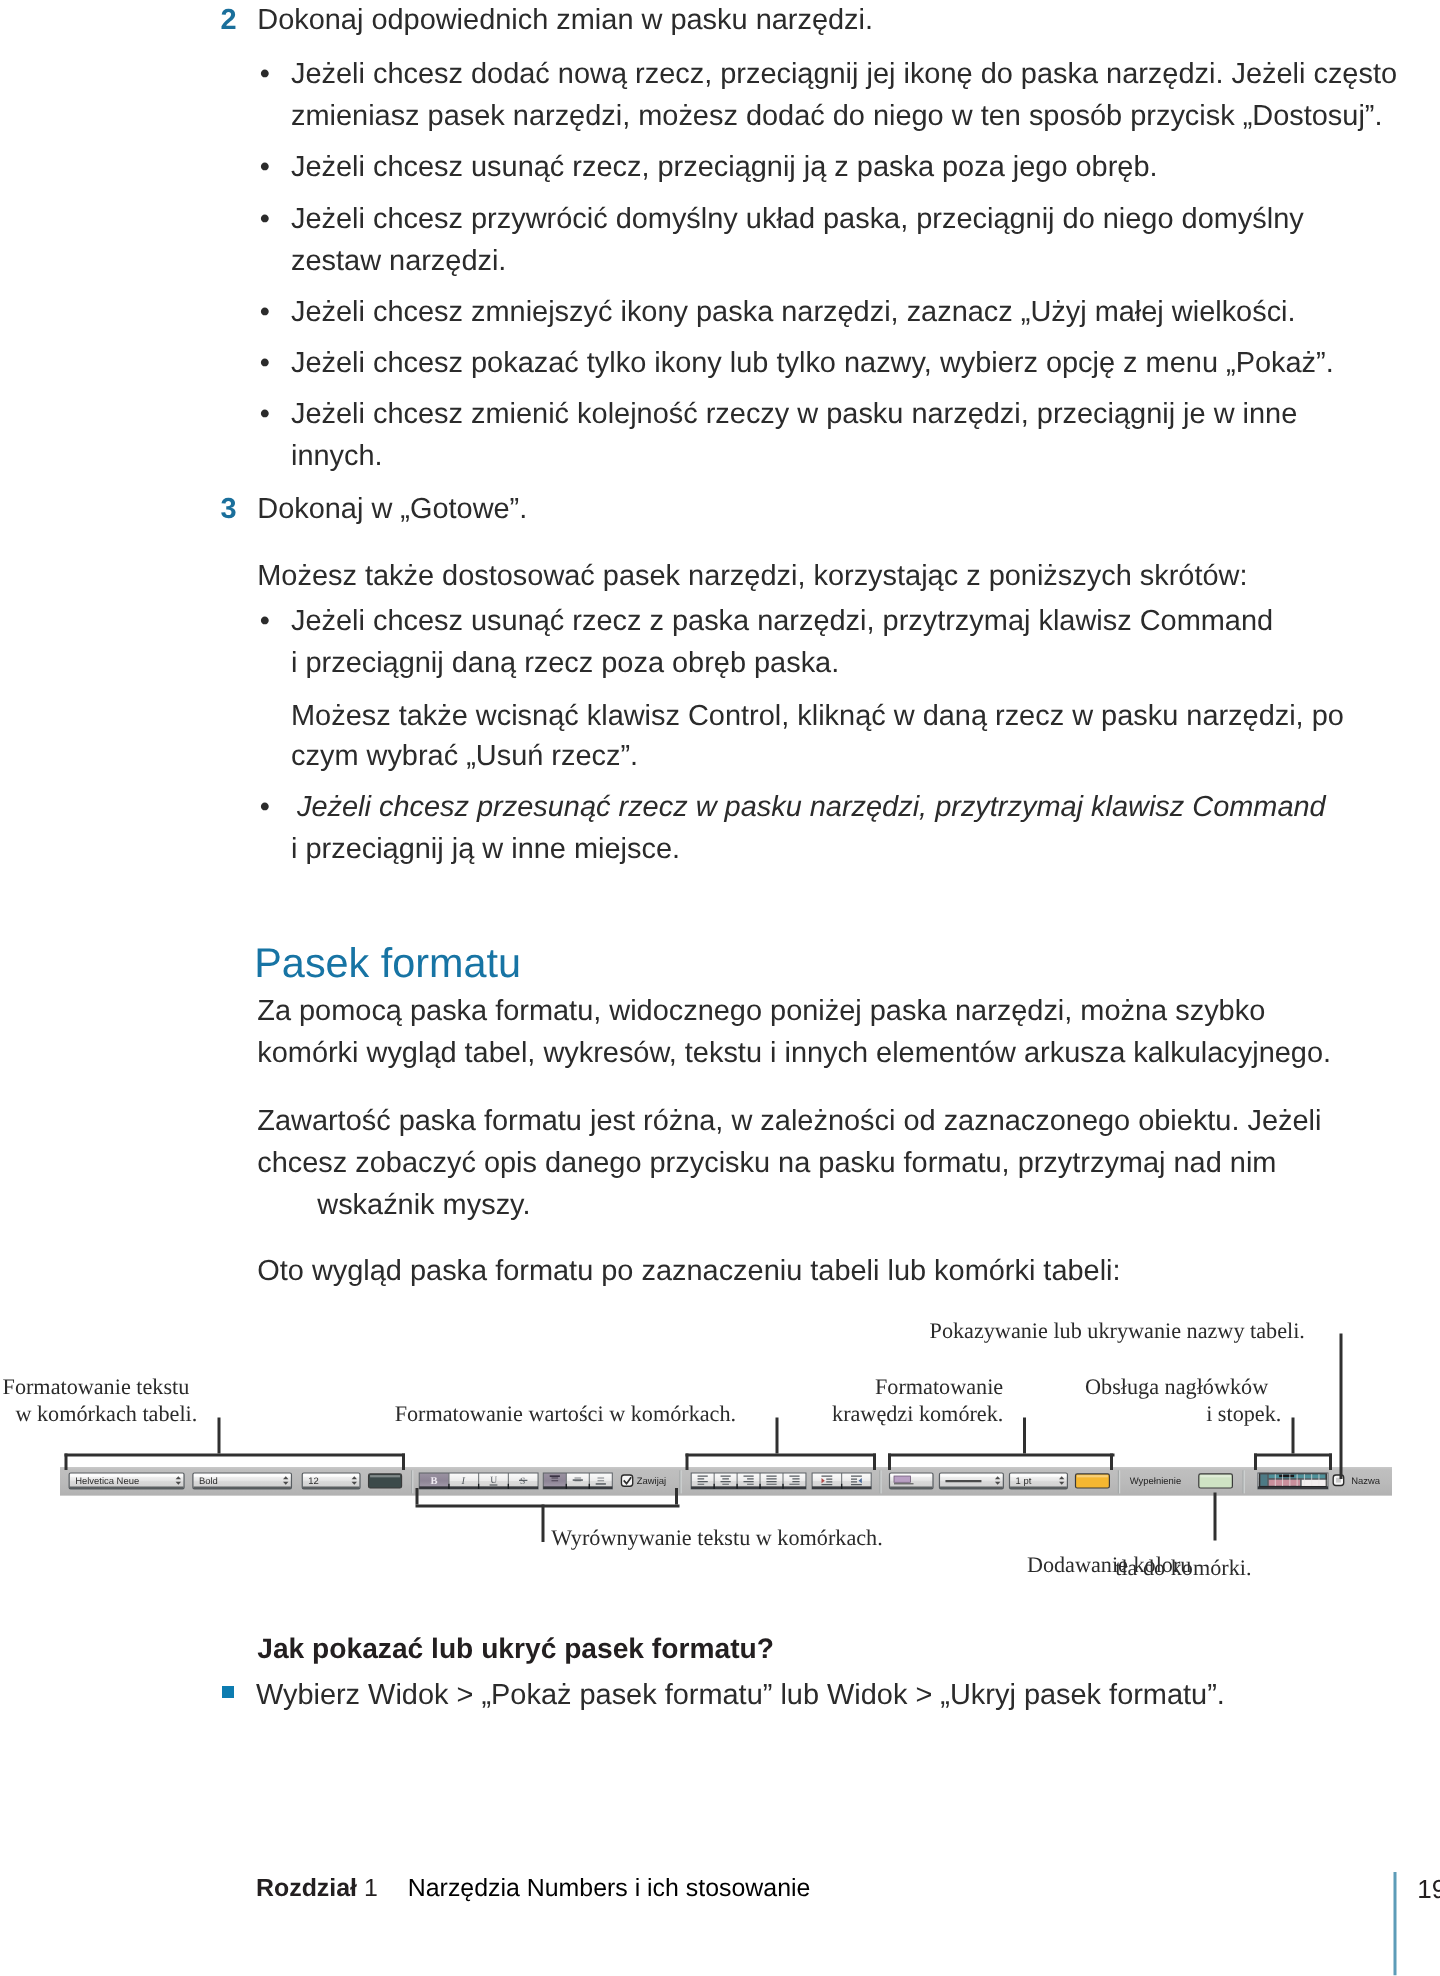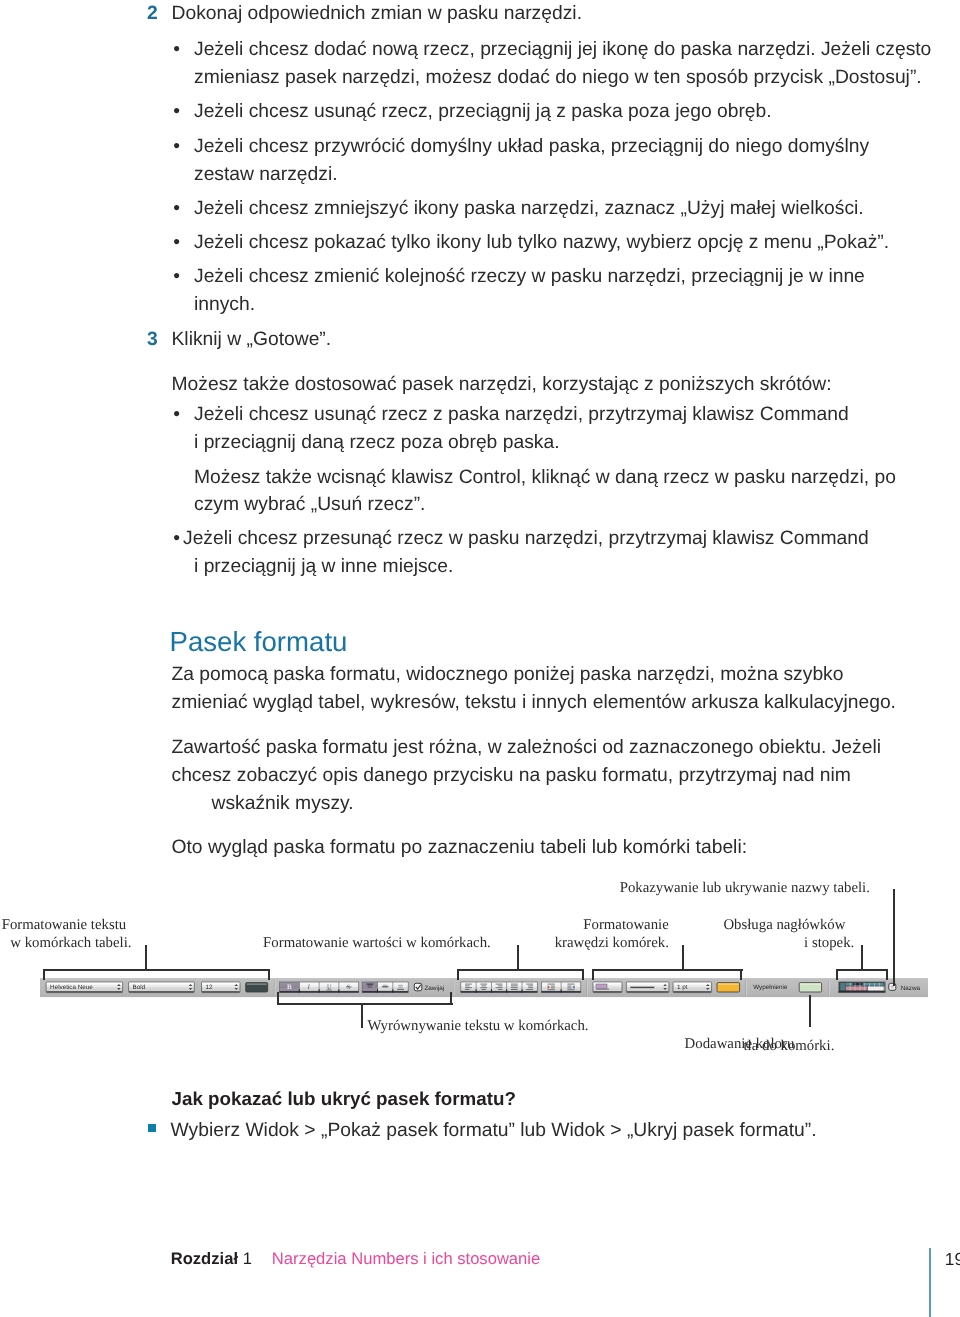--- a/index.html
+++ b/index.html
@@ -14,21 +14,21 @@
   .bullet{position:absolute;color:#2b2b2b;font-size:19.3px;line-height:28px;}
   .h2{position:absolute;color:#1774a4;font-size:27.6px;line-height:32px;white-space:nowrap;}
   .h3{position:absolute;color:#231f20;font-size:18.8px;line-height:28px;font-weight:700;white-space:nowrap;}
   .sqbul{position:absolute;background:#0d7cb0;}
   .cal{position:absolute;font-size:14.8px;line-height:20px;color:#2b2b2b;white-space:nowrap;font-family:Liberation Serif, serif;}
 
   
   .ft{position:absolute;font-size:16.6px;line-height:22px;white-space:nowrap;}
   .ft b{font-weight:700;color:#231f20;}
   .ft .pl{color:#231f20;font-weight:400;}
-  .ft .lk{color:#ec4899;}
+  .ft .lk{color:#000000;}
   .ftline{position:absolute;background:#5d9cb8;width:2px;}
   .pgn{position:absolute;font-size:17.4px;line-height:22px;color:#231f20;}
 
   
   .vl{position:absolute;background:#303030;width:2px;}
   .hl{position:absolute;background:#303030;height:2px;}
 
   
   #toolbar{position:absolute;}
 </style>
@@ -55,38 +55,38 @@
   <div class="tx" style="left:194px;top:194.94px;">Jeżeli chcesz zmniejszyć ikony paska narzędzi, zaznacz „Użyj małej wielkości.</div>
 
   <div class="bullet" style="left:173.2px;top:228.94px;">•</div>
   <div class="tx" style="left:194px;top:228.94px;">Jeżeli chcesz pokazać tylko ikony lub tylko nazwy, wybierz opcję z menu „Pokaż”.</div>
 
   <div class="bullet" style="left:173.2px;top:263.34px;">•</div>
   <div class="tx" style="left:194px;top:263.34px;">Jeżeli chcesz zmienić kolejność rzeczy w pasku narzędzi, przeciągnij je w inne</div>
   <div class="tx" style="left:194px;top:290.79px;">innych.</div>
 
   <div class="stepnum" style="left:147px;top:326.04px;">3</div>
-  <div class="tx" style="left:171.5px;top:326.04px;">Kliknij w „Gotowe”.</div>
+  <div class="tx" style="left:171.5px;top:326.04px;">Dokonaj w „Gotowe”.</div>
 
   <div class="tx" style="left:171.5px;top:370.79px;">Możesz także dostosować pasek narzędzi, korzystając z poniższych skrótów:</div>
 
   <div class="bullet" style="left:173.2px;top:401.04px;">•</div>
   <div class="tx" style="left:194px;top:401.04px;">Jeżeli chcesz usunąć rzecz z paska narzędzi, przytrzymaj klawisz Command</div>
   <div class="tx" style="left:194px;top:428.54px;">i przeciągnij daną rzecz poza obręb paska.</div>
 
   <div class="tx" style="left:194px;top:463.54px;">Możesz także wcisnąć klawisz Control, kliknąć w daną rzecz w pasku narzędzi, po</div>
   <div class="tx" style="left:194px;top:491.04px;">czym wybrać „Usuń rzecz”.</div>
 
   <div class="bullet" style="left:173.2px;top:525.29px;">•</div>
-  <div class="tx" style="left:183px;top:525.29px;">Jeżeli chcesz przesunąć rzecz w pasku narzędzi, przytrzymaj klawisz Command</div>
+  <div class="tx" style="left:198px;top:525.29px;font-style:italic;">Jeżeli chcesz przesunąć rzecz w pasku narzędzi, przytrzymaj klawisz Command</div>
   <div class="tx" style="left:194px;top:552.79px;">i przeciągnij ją w inne miejsce.</div>
 
   <div class="h2" style="left:169.5px;top:625.6px;">Pasek formatu</div>
   <div class="tx" style="left:171.5px;top:660.74px;">Za pomocą paska formatu, widocznego poniżej paska narzędzi, można szybko</div>
-  <div class="tx" style="left:171.5px;top:688.79px;">zmieniać wygląd tabel, wykresów, tekstu i innych elementów arkusza kalkulacyjnego.</div>
+  <div class="tx" style="left:171.5px;top:688.79px;">komórki wygląd tabel, wykresów, tekstu i innych elementów arkusza kalkulacyjnego.</div>
 
   <div class="tx" style="left:171.5px;top:761.79px;">chcesz zobaczyć opis danego przycisku na pasku formatu, przytrzymaj nad nim</div>
   <div class="tx" style="left:171.5px;top:733.79px;">Zawartość paska formatu jest różna, w zależności od zaznaczonego obiektu. Jeżeli</div>
   <div class="tx" style="left:171.5px;top:789.64px;margin-left:40px;">wskaźnik myszy.</div>
 
   <div class="tx" style="left:171.5px;top:833.74px;">Oto wygląd paska formatu po zaznaczeniu tabeli lub komórki tabeli:</div>
 
   <svg id="toolbar" width="888" height="20" viewBox="0 0 888 20" style="left:40px;top:977.8px;">
     <defs>
       <linearGradient id="barg" x1="0" y1="0" x2="0" y2="1">

